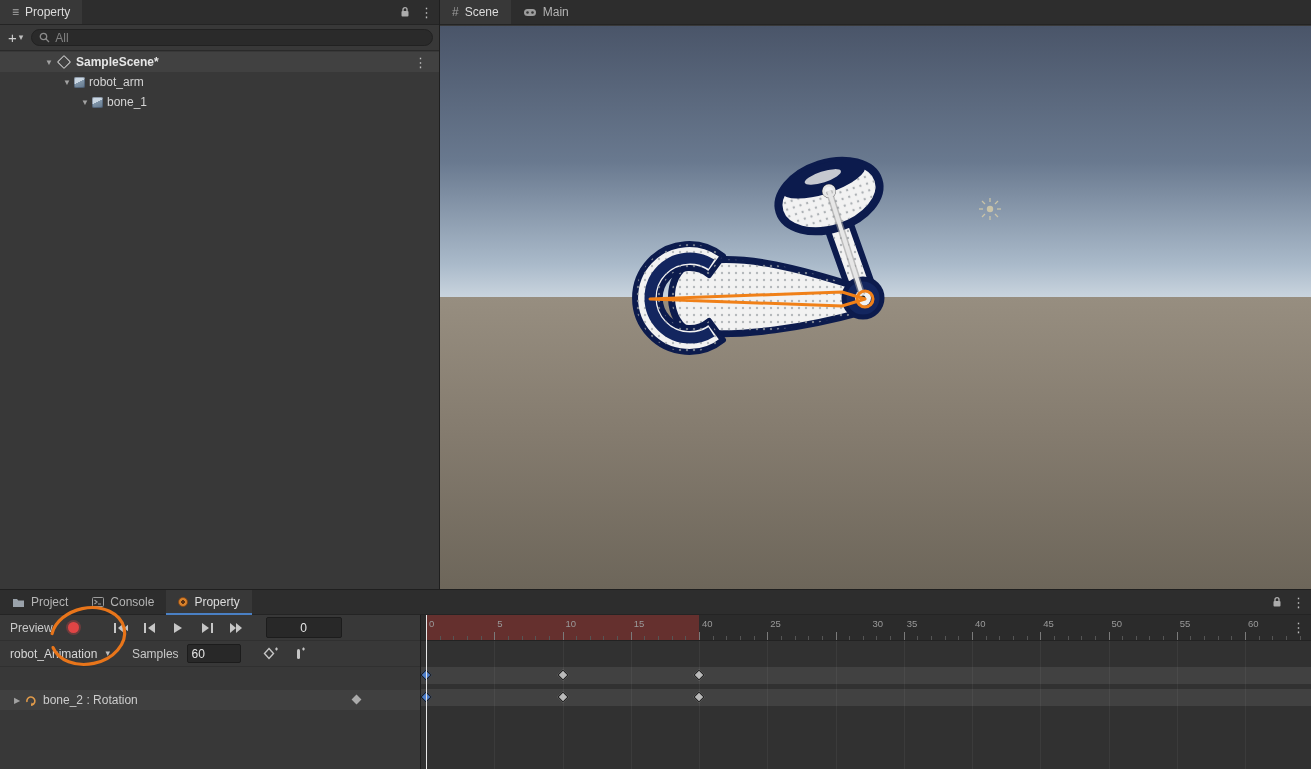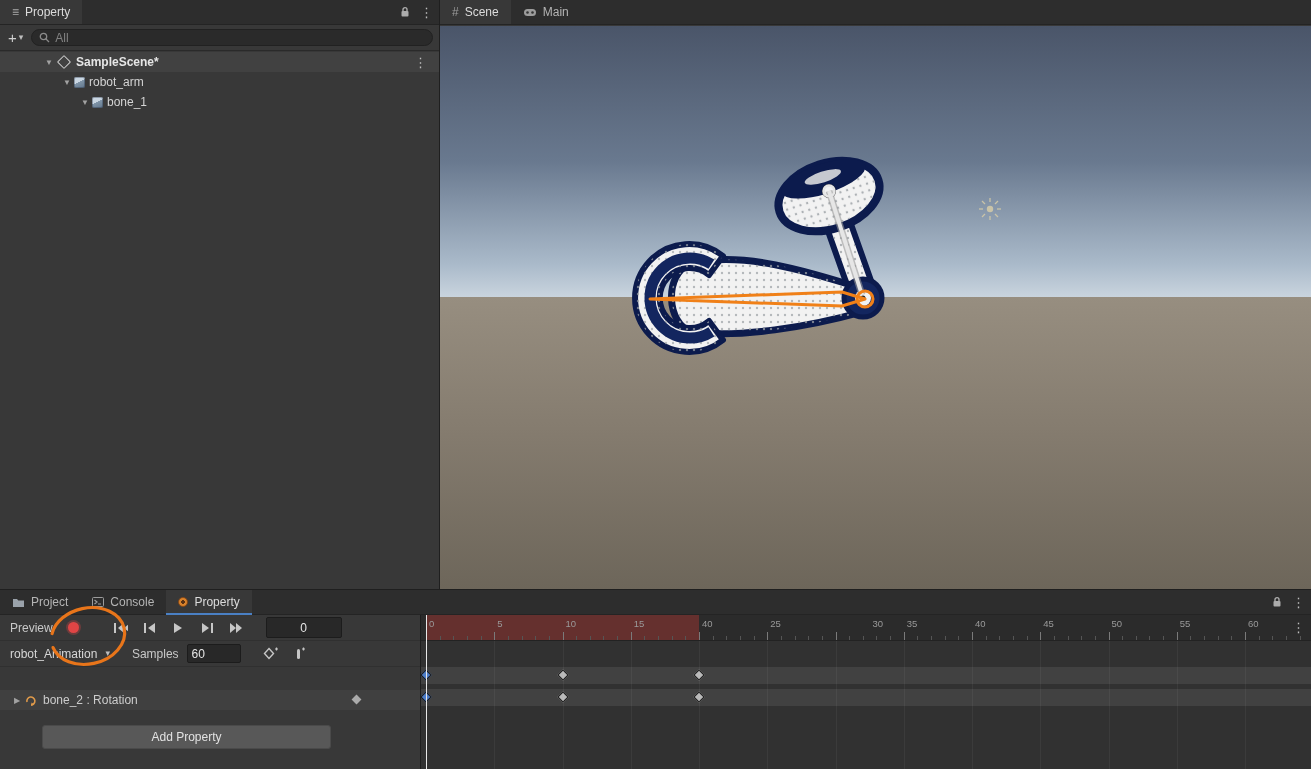--- a/index.html
+++ b/index.html
@@ -398,21 +398,20 @@
       </div>
       <div class="prop-row">
         <span class="foldout">▶</span>
         <svg width="13" height="13">
           <path d="M3 8 A4 4 0 1 1 7 11" fill="none" stroke="#E09A4A" stroke-width="1.6"></path>
           <path d="M7.5 8.5 L7 12 L10 10.5 Z" fill="#E09A4A"></path>
         </svg>
         <span class="prop-label">bone_2 : Rotation</span>
         <span class="prop-key"></span>
       </div>
-      <button class="add-prop">Add Property</button>
     </div>
 
     <div class="anim-right">
       <div class="ruler" id="ruler">
         <span class="ruler-kebab">⋮</span>
       <div class="rec-region" style="left: 5px; width: 273px;"></div>
           <div class="tick major" style="left: 5px;"></div>
           <div class="tick" style="left: 18.65px;"></div>
           <div class="tick" style="left: 32.3px;"></div>
           <div class="tick" style="left: 45.95px;"></div>

